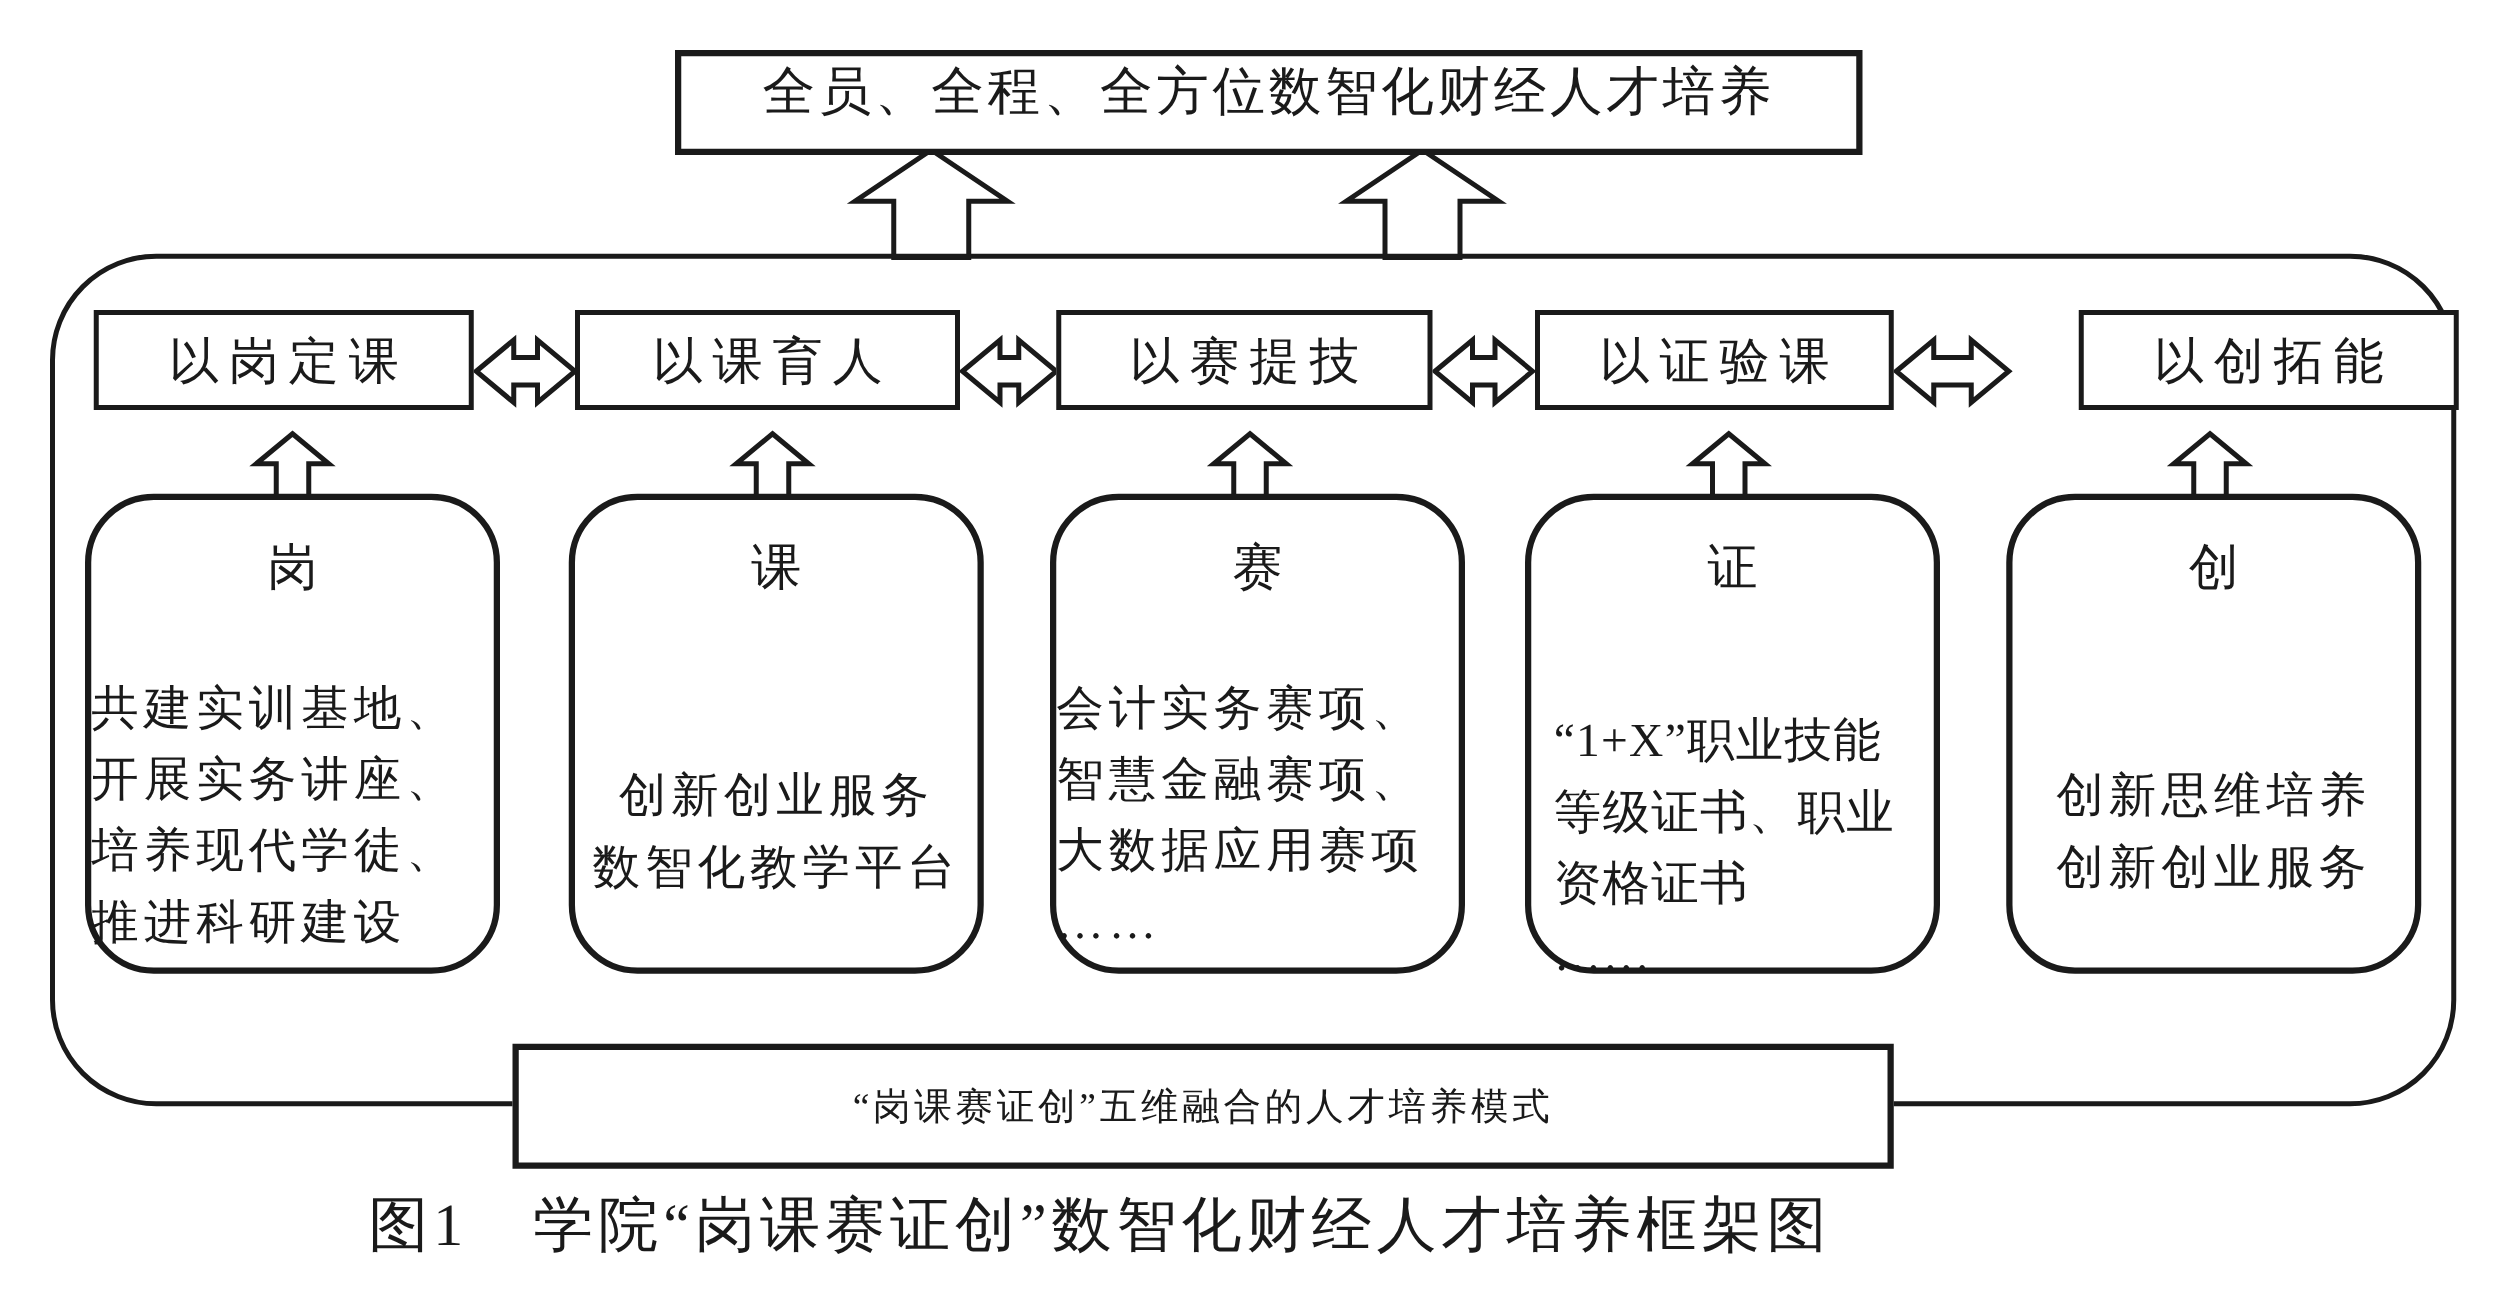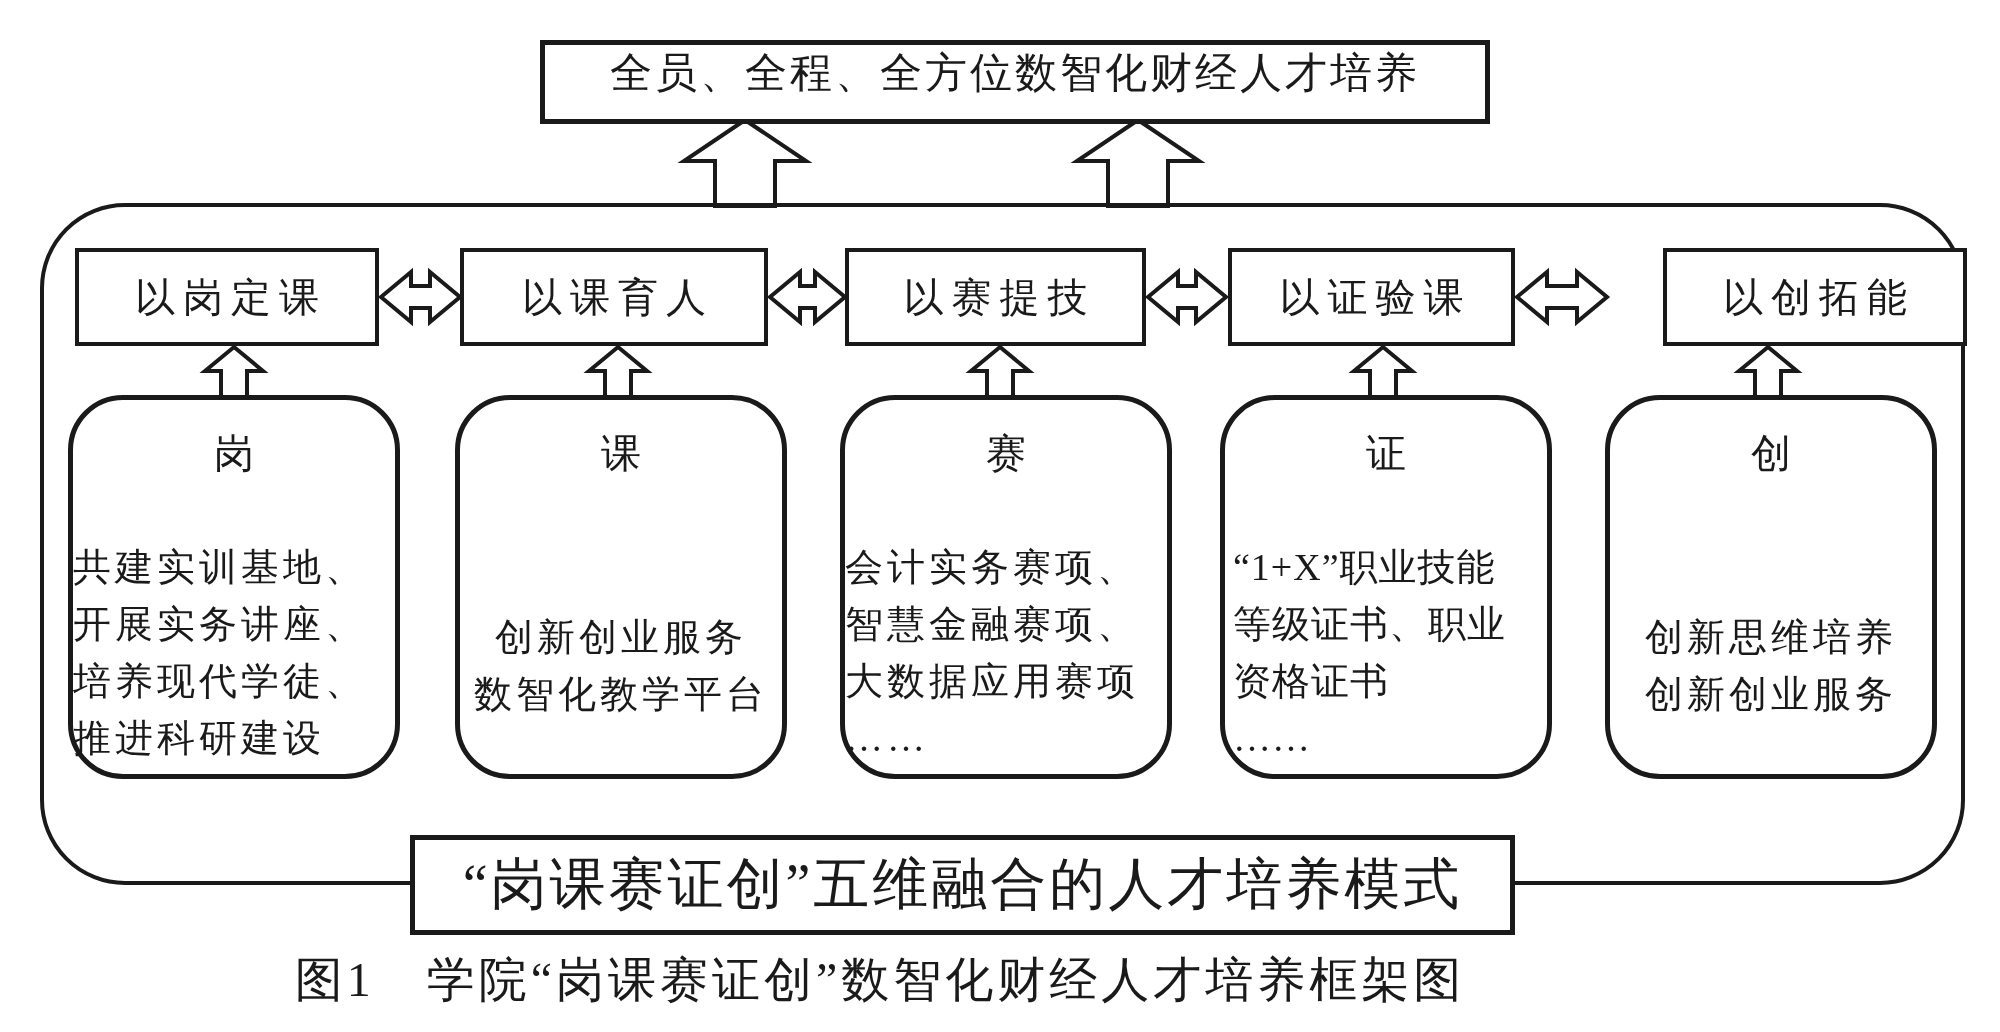--- a/index.html
+++ b/index.html
@@ -45,21 +45,21 @@
     left: 40px; top: 203px;
     width: 1925px; height: 682px;
     border: 4px solid var(--line);
     border-radius: 85px;
     background: transparent;
     z-index: 2;
   }
   
   .pillar {
     position: absolute;
-    top: 248px; height: 98px;
+    top: 248px; height: 80px;
     border: 4px solid var(--line);
     background: #ffffff;
     display: flex; align-items: center; justify-content: center;
     font-size: 40px; letter-spacing: 8px; text-indent: 8px;
     z-index: 2;
     font-family: Liberation Serif, serif;
   }
   .p0 { left: 75px;   width: 304px; }
   .p1 { left: 460px;  width: 308px; }
   .p2 { left: 845px;  width: 301px; }
@@ -82,31 +82,31 @@
   .card-head {
     margin-top: 26px;
     text-align: center;
     font-size: 40px;
   }
   .card-body {
     font-size: 38px;
     line-height: 57px;
   }
   .body-list { margin-top: 58px; letter-spacing: 4px; }
-  .body-tight { margin-top: 58px; padding-left: 8px; letter-spacing: 1px; }
+  .body-tight { margin-top: 84px; padding-left: 18px; letter-spacing: 1px; }
   .body-center { margin-top: 128px; text-align: center; letter-spacing: 4px; }
   
   .bottom-box {
     position: absolute;
     left: 410px; top: 835px;
     width: 1105px; height: 100px;
     border: 5px solid var(--line);
     background: #ffffff;
     display: flex; align-items: center; justify-content: center;
-    font-size: 56px; letter-spacing: 3px;
+    font-size: 30px; letter-spacing: 3px;
     z-index: 3;
   }
   .caption {
     position: absolute;
     left: 0; top: 948px;
     width: 1760px;
     text-align: center;
     font-size: 48px;
     letter-spacing: 4px;
     z-index: 2;

